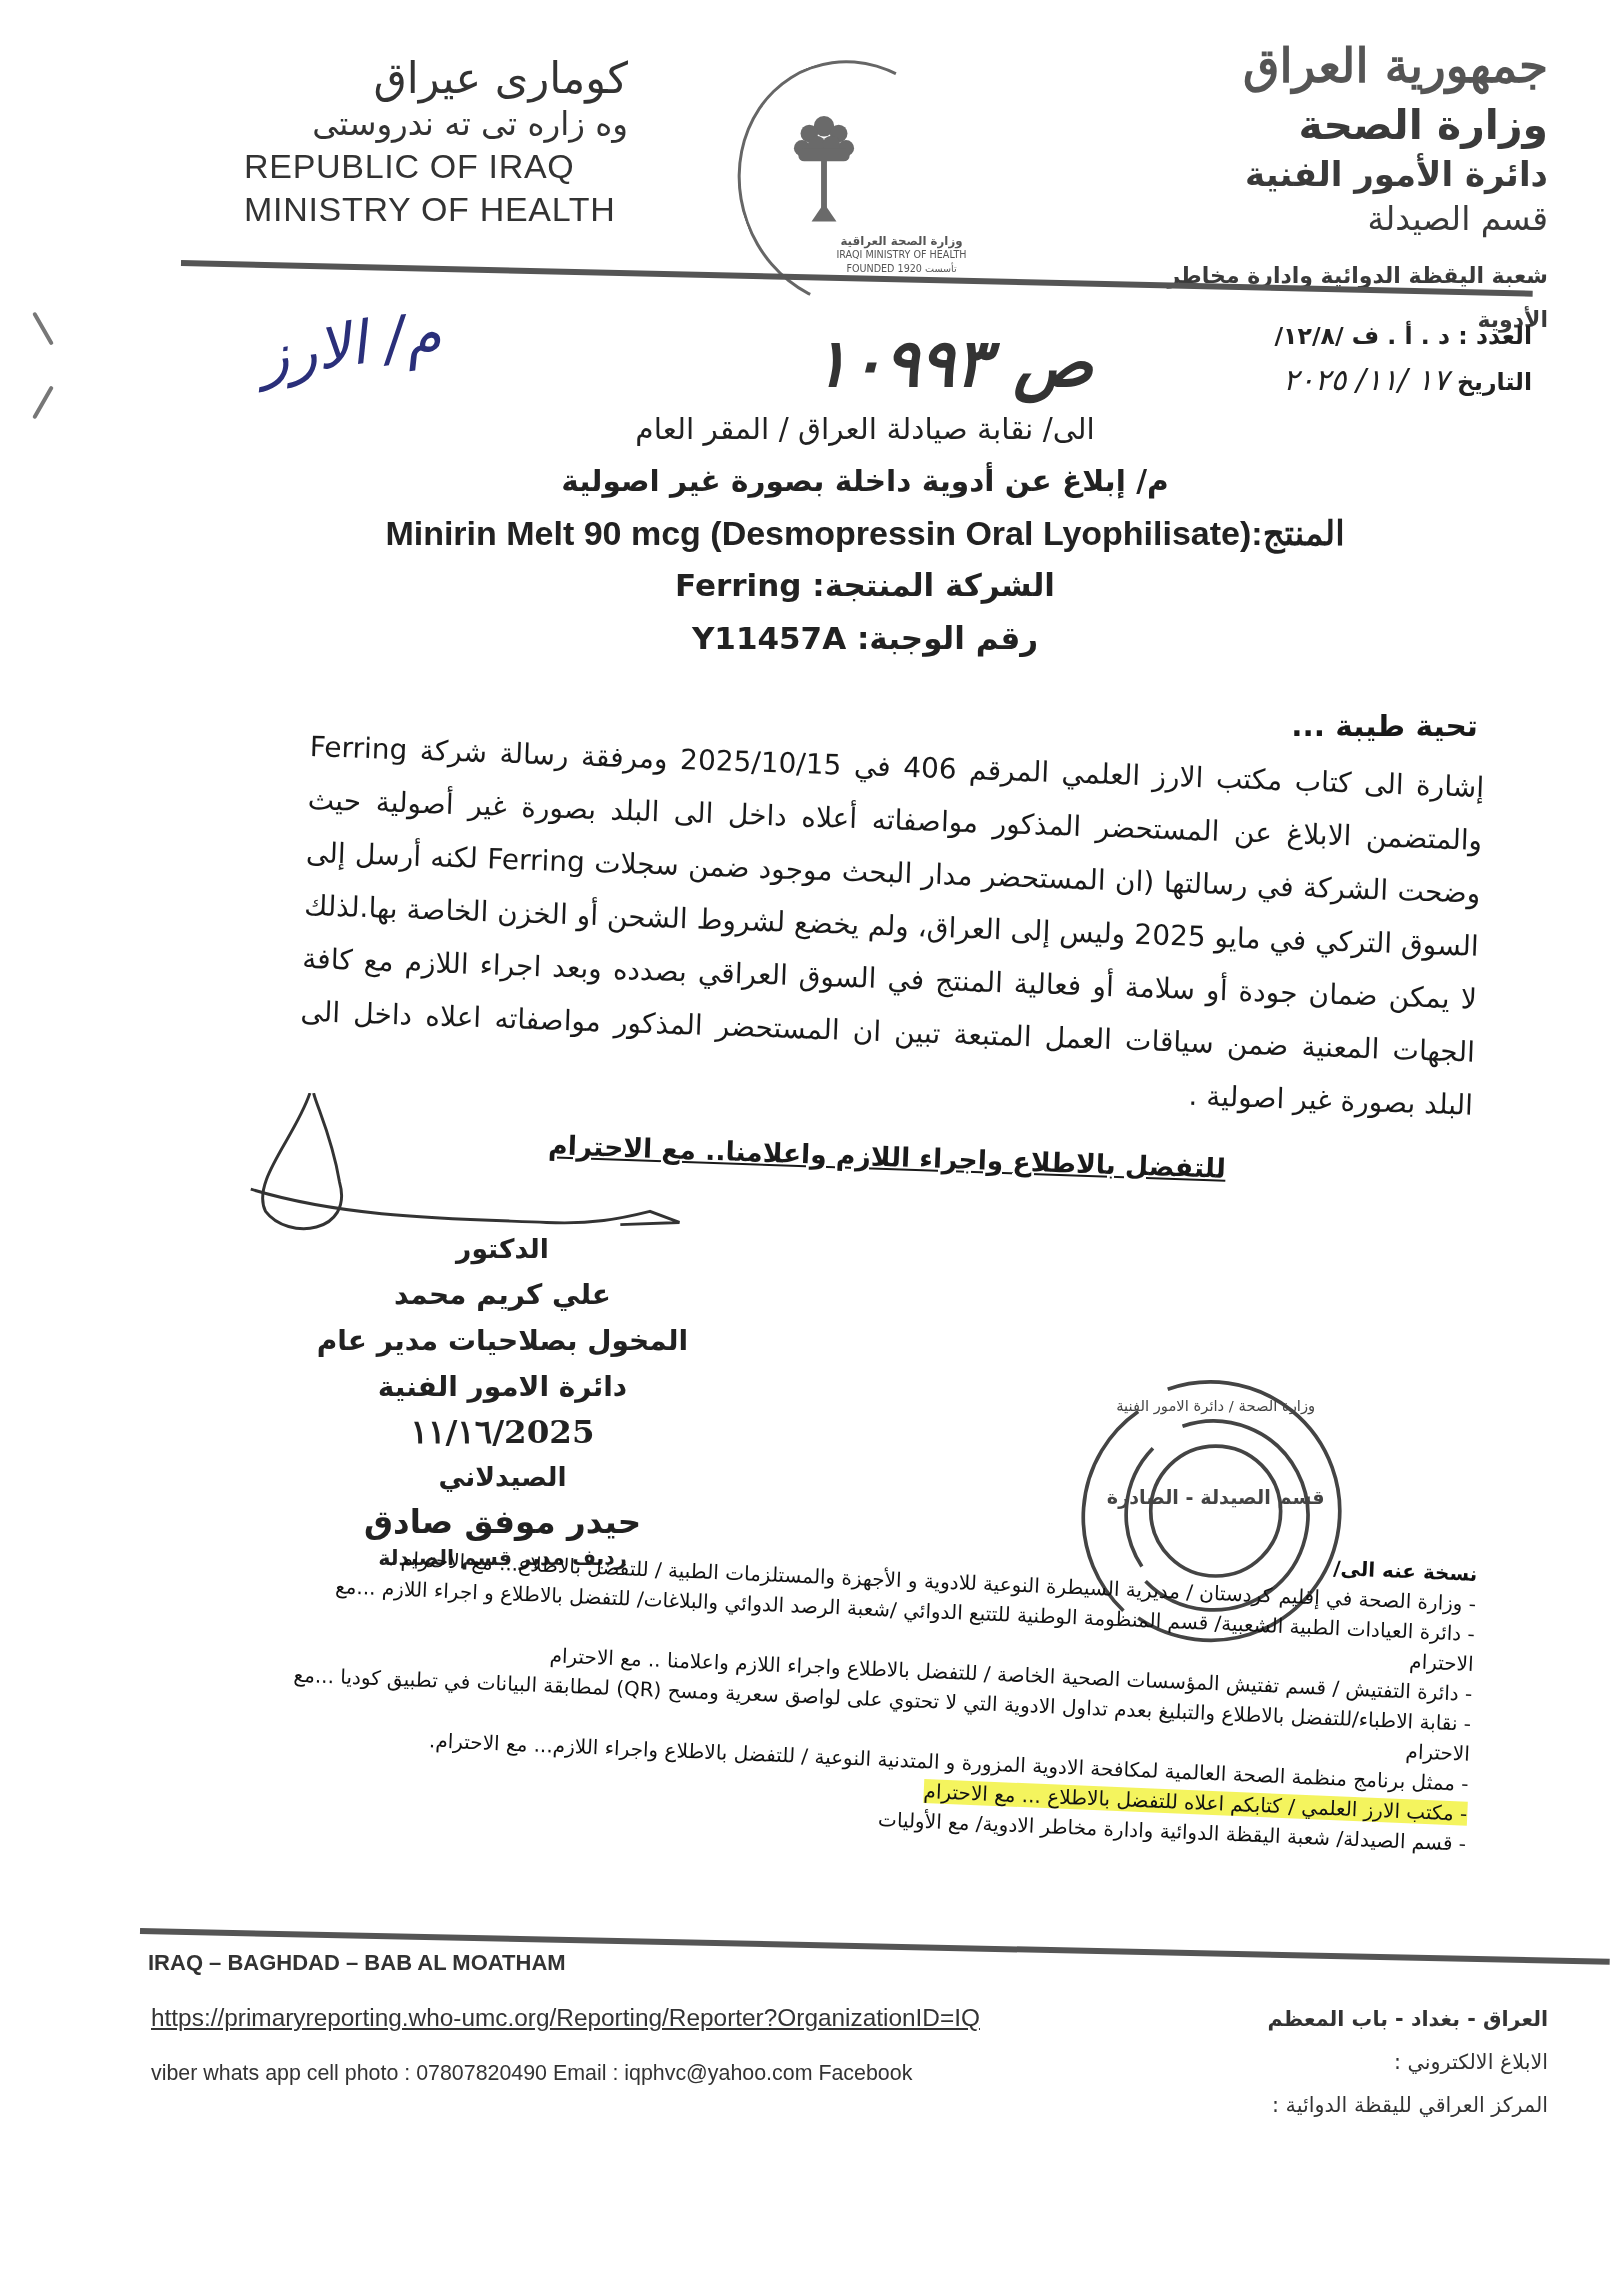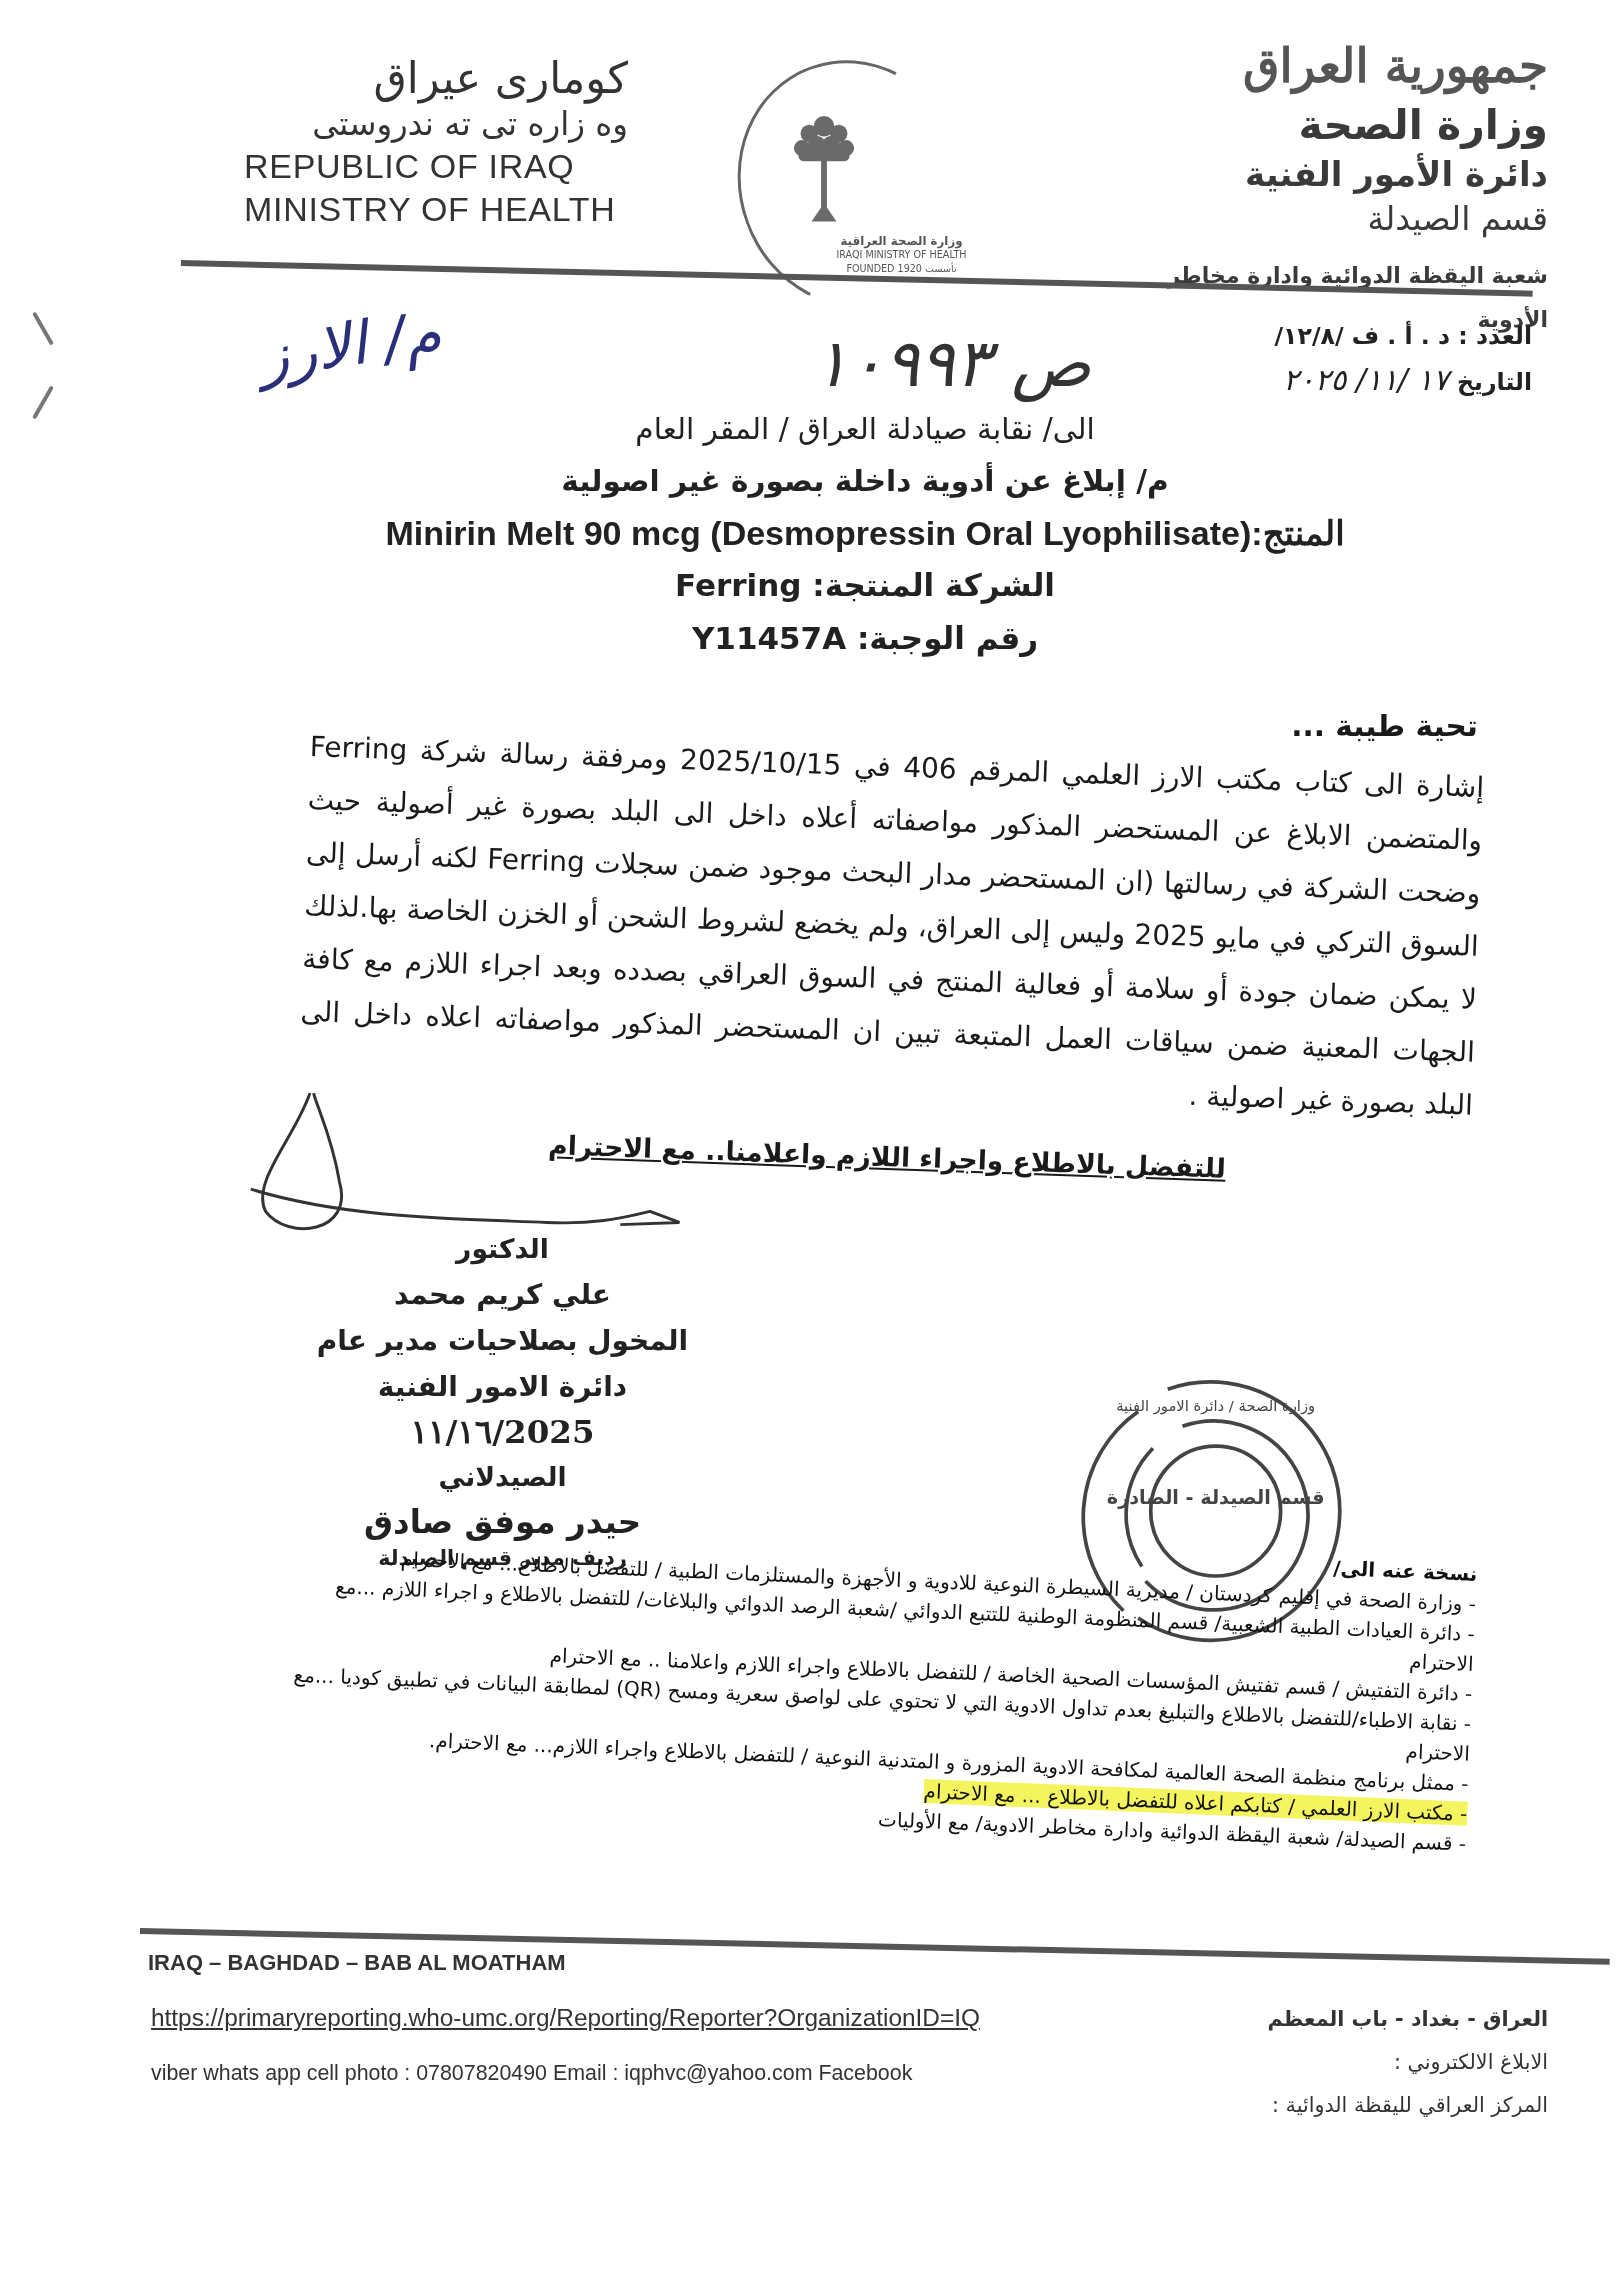--- a/index.html
+++ b/index.html
@@ -21,21 +21,21 @@
   .hdr-left .ku2 { font-size: 32.5px; line-height: 41px; }
   .hdr-left .en { font-family: "Liberation Sans", sans-serif; font-size: 34px; line-height: 43px; text-align: left; letter-spacing: 0.7px; }
   .logo { left: 739px; top: 59px; width: 192px; height: 192px; }
   .logo-circle { position: absolute; left: 0; top: 0; width: 222px; height: 244px; border: 3.7px solid #666; border-radius: 50%; border-right-color: transparent; border-bottom-color: transparent; transform: rotate(-20deg); }
   .logo-tree { position: absolute; left: 52px; top: 52px; width: 66px; height: 111px; }
   .logo-text { position: absolute; left: 96px; top: 140px; width: 133px; font-size: 9.6px; color: #555; text-align: center; line-height: 13.3px; margin-top: 36px; }
   .rule { height: 5.9px; background: #555; transform-origin: left center; }
   
   .ref { right: 90px; top: 314px; width: 414px; font-size: 23.6px; font-weight: bold; line-height: 44px; color: #222; }
   .hand-blue { left: 259px; top: 310px; font-size: 59px; color: #2a2f7a; font-style: italic; transform: rotate(-8deg); }
-  .hand-black { left: 813px; top: 325px; font-size: 66px; color: #333; font-style: italic; }
+  .hand-black { left: 813px; top: 325px; font-size: 66px; color: #333; font-style: italic; font-weight: bold; }
   
   .center-block { left: 355px; top: 403px; width: 1020px; text-align: center; color: #222; }
   .center-block .to { font-size: 29.6px; font-weight: normal; line-height: 52px; }
   .center-block .subj { font-size: 29.6px; font-weight: bold; line-height: 52px; }
   .center-block .prod { font-family: "Liberation Sans", sans-serif; font-size: 34px; font-weight: bold; line-height: 52px; }
   .center-block .meta { font-size: 31px; font-weight: bold; line-height: 53px; }
   .greet { right: 144px; top: 709px; font-size: 29.6px; font-weight: bold; }
   .para { left: 310px; top: 761px; width: 1175px; font-size: 28px; line-height: 53px; text-align: justify; transform: rotate(2deg); transform-origin: right top; }
   .closing { left: 547px; top: 1141px; width: 680px; text-align: center; font-size: 26.6px; font-weight: bold; text-decoration: underline; transform: rotate(2deg); }
   .signature { left: 236px; top: 1093px; width: 473px; height: 148px; }

